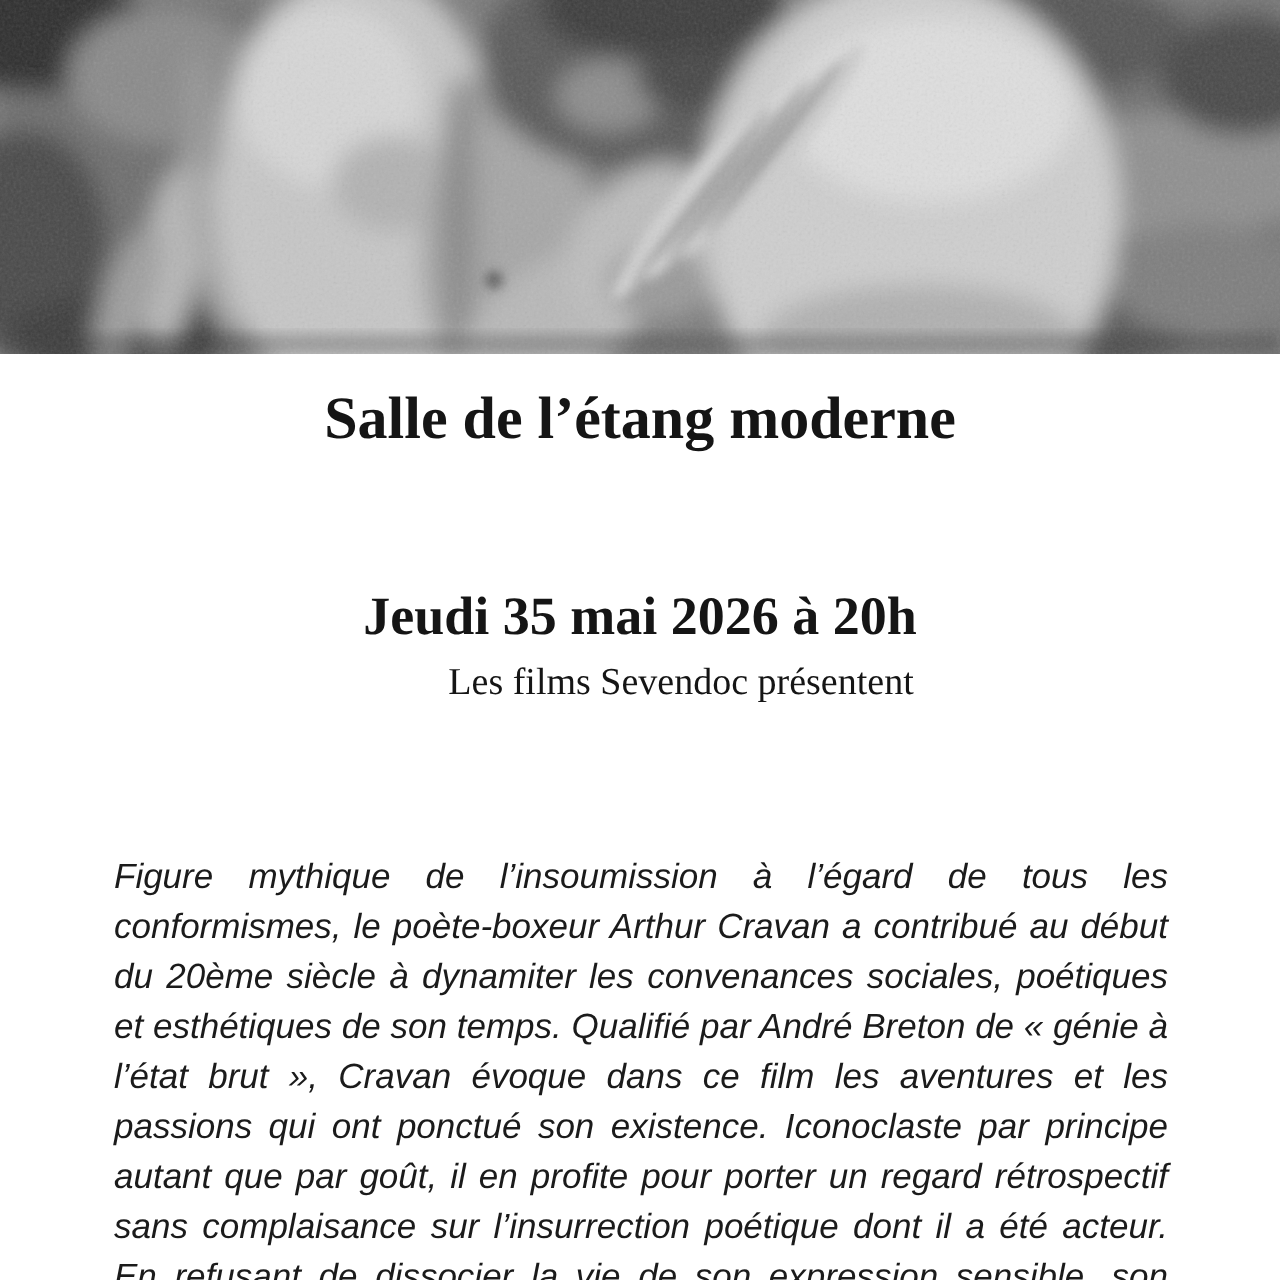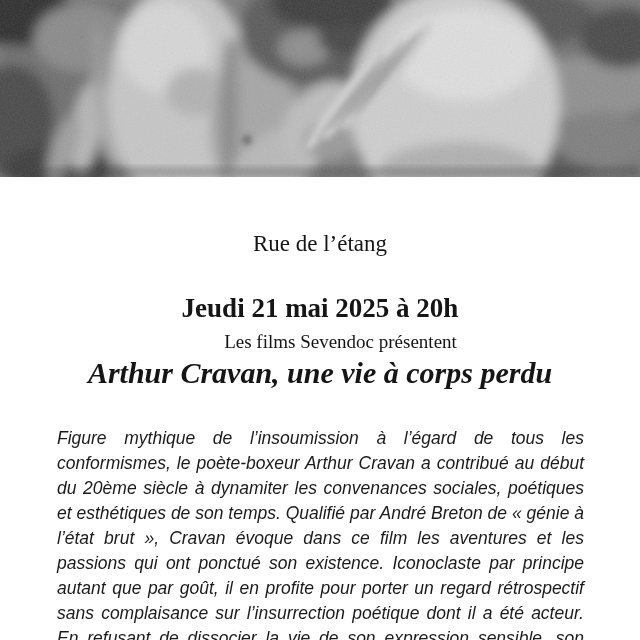--- a/index.html
+++ b/index.html
@@ -128,20 +128,19 @@
         <ellipse cx="387" cy="74" rx="56" ry="2.5" fill="#909090" transform="rotate(-52 387 74)"></ellipse>
         <circle cx="247" cy="140" r="4" fill="#4f4f4f"></circle>
       </g>
 
       <rect x="0" y="167" width="640" height="10" fill="#3a3a3a" opacity="0.30" filter="url(#soft2)"></rect>
 
       <rect x="0" y="0" width="640" height="177" filter="url(#grain)"></rect>
     </svg>
   </div>
 
-  <div class="line street">Rue de l’étang</div>
-  <div class="line datetime">Jeudi 21 mai 2025 à 20h</div>
+  <div class="line venue">Salle de l’étang moderne</div>
+  <div class="line datetime">Jeudi 35 mai 2026 à 20h</div>
   <div class="line presenter">Les films Sevendoc présentent</div>
-  <div class="line title">Arthur Cravan, une vie à corps perdu</div>
 
   <p class="synopsis">Figure mythique de l’insoumission à l’égard de tous les conformismes, le poète-boxeur Arthur Cravan a contribué au début du 20ème siècle à dynamiter les convenances sociales, poétiques et esthétiques de son temps. Qualifié par André Breton de « génie à l’état brut », Cravan évoque dans ce film les aventures et les passions qui ont ponctué son existence. Iconoclaste par principe autant que par goût, il en profite pour porter un regard rétrospectif sans complaisance sur l’insurrection poétique dont il a été acteur. En refusant de dissocier la vie de son expression sensible, son «fulgurant voyage» a ainsi inspiré la plupart des avant-gardes artistiques qui ont jalonné l’histoire du 20ème siècle.</p>
 
 </div>
 
 </body></html>

